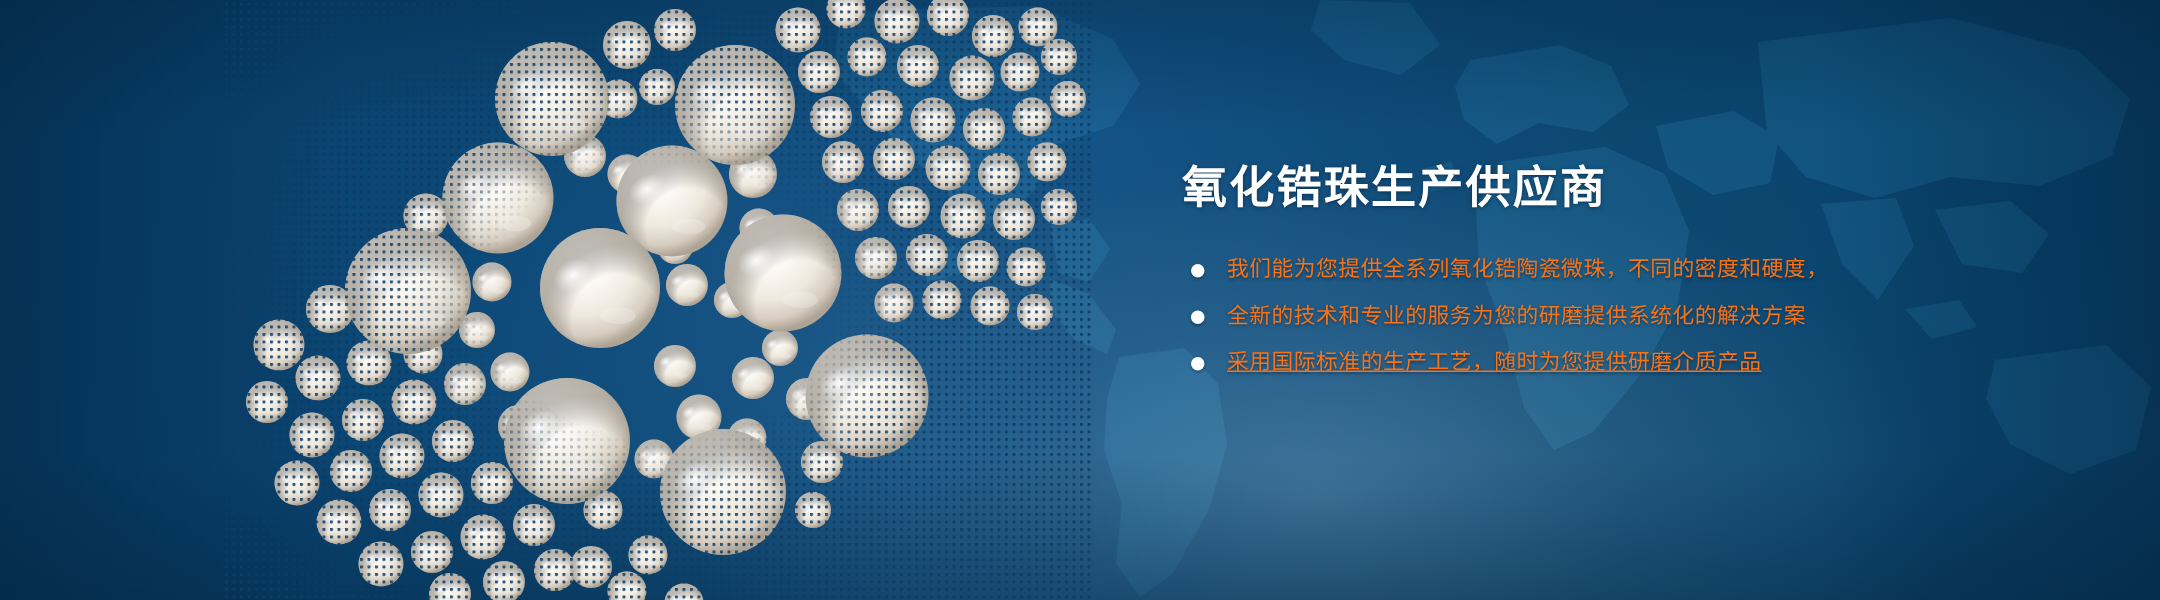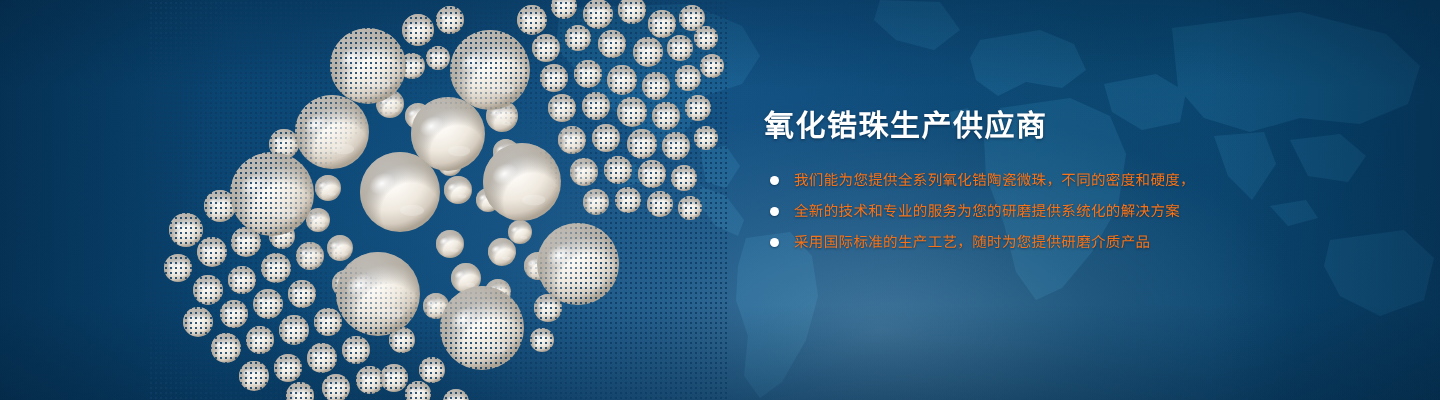--- a/index.html
+++ b/index.html
@@ -86,21 +86,21 @@
     -webkit-mask-image: radial-gradient(ellipse 205px 162px at 50% 50%,
                         rgba(0,0,0,0) 56%, #000 86%, #000 100%);
     mask-image: radial-gradient(ellipse 205px 162px at 50% 50%,
                 rgba(0,0,0,0) 56%, #000 86%, #000 100%);
     pointer-events: none;
   }
 
   
   .copy {
     position: absolute;
-    left: 764px;
+    left: 788px;
     top: 106px;
     width: 470px;
   }
   .headline {
     font-size: 30px;
     line-height: 40px;
     font-weight: 700;
     color: #ffffff;
     letter-spacing: 1.5px;
     margin: 0 0 22px 0;
@@ -115,21 +115,21 @@
   .bullet {
     position: relative;
     padding-left: 30px;
     margin-bottom: 7px;
     font-size: 14.5px;
     line-height: 24px;
     color: #f97316;
     letter-spacing: 0.35px;
     text-shadow: 0 1px 2px rgba(2,24,44,0.5);
   }
-  .bullet:last-child { margin-bottom: 0; }
+  .bullet:last-child { margin-bottom: 0; text-decoration: underline; }
   .dot {
     position: absolute;
     left: 6px;
     top: 8px;
     width: 9px;
     height: 9px;
     border-radius: 50%;
     background: #ffffff;
     box-shadow: 0 1px 2px rgba(2,24,44,0.45);
   }

